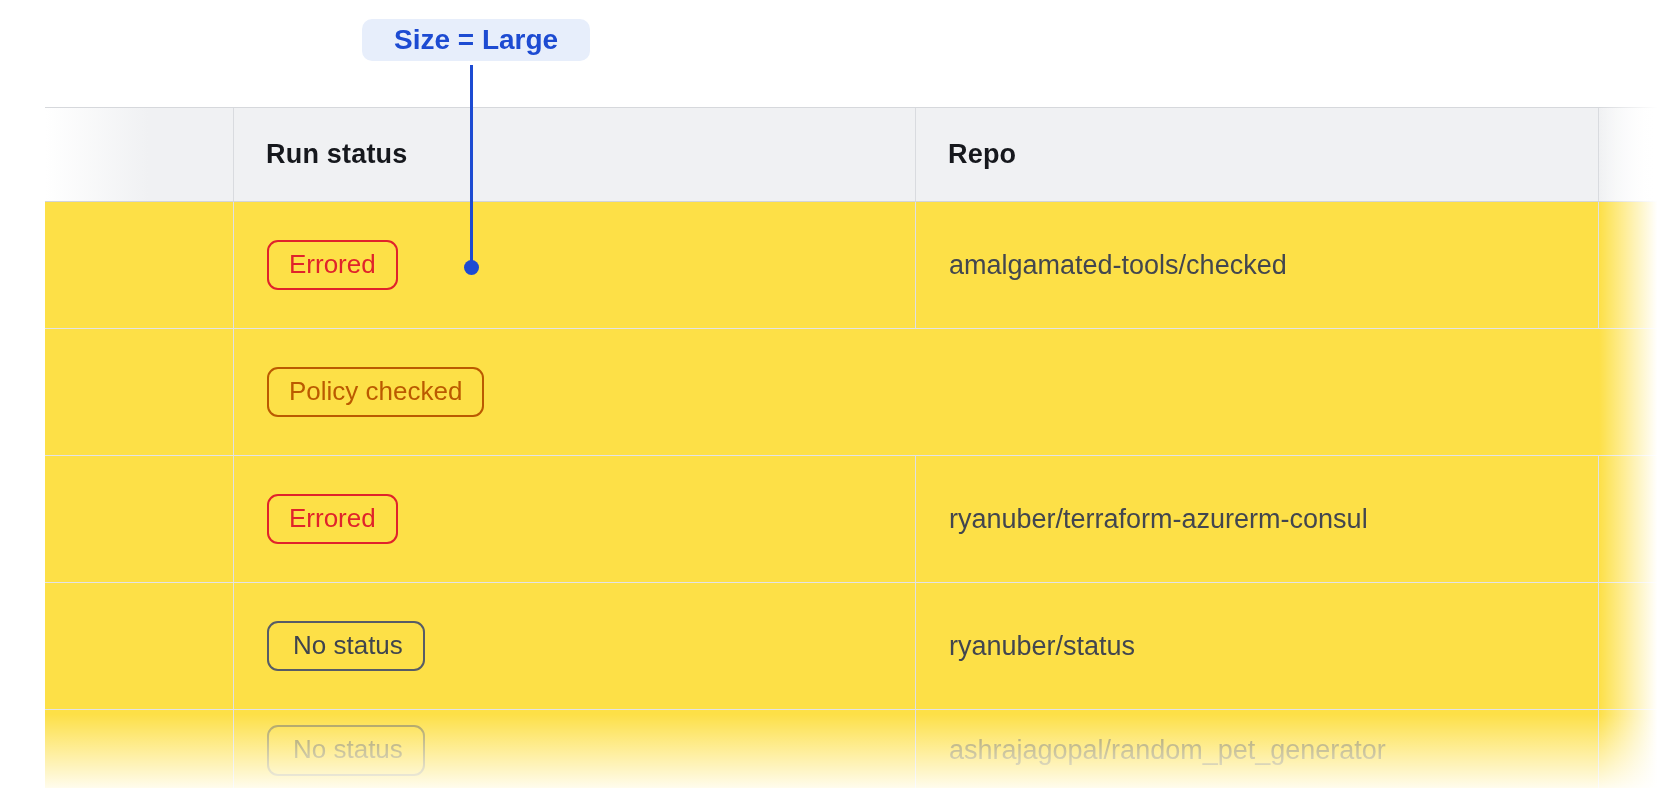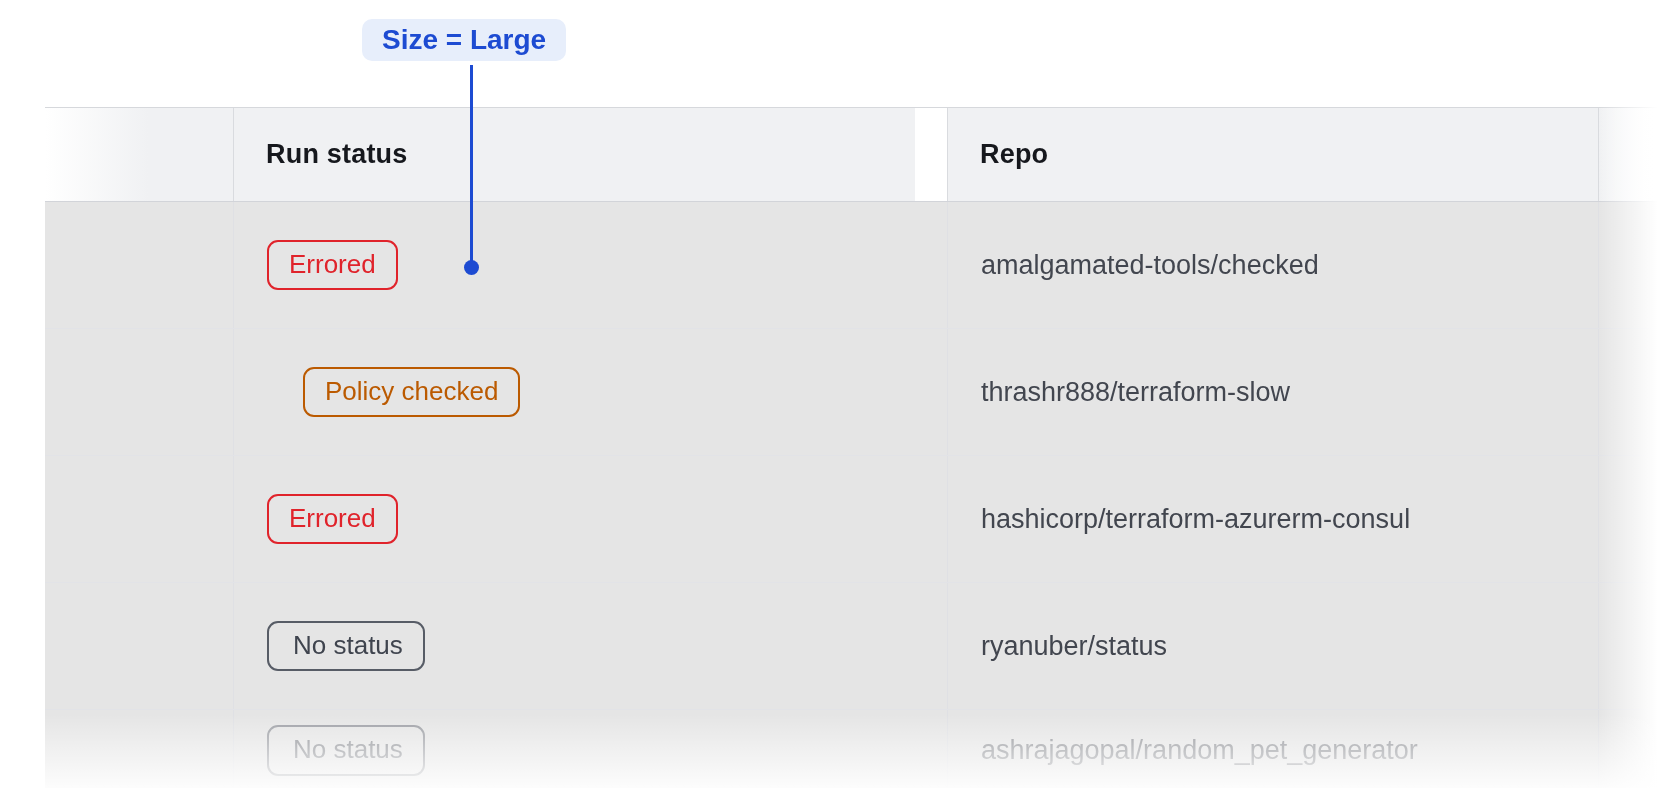--- a/index.html
+++ b/index.html
@@ -14,21 +14,21 @@
 
   
   .table {
     position: absolute;
     left: 45px; top: 107px;
     width: 1627px;
   }
   .trow {
     display: grid;
     grid-template-columns: 188px 682px 684px 73px;
-    background: #e5e5e5;
+    background: #fde047;
   }
   .trow.header {
     background: transparent;
     border-top: 1px solid #d6d8dc;
     border-bottom: 1px solid #d2d4d9;
     height: 95px;
   }
   .trow.header .cell { background: #f0f1f3; }
   .trow.header .cell.c1 {
     background: linear-gradient(to right, #ffffff 0%, #f0f1f3 55%);
@@ -38,40 +38,40 @@
   }
   .trow.body { height: 127px; border-bottom: 1px solid #e2e3e7; }
   .trow.body.last { height: 81px; border-bottom: none; }
   .cell {
     display: flex; align-items: center;
     padding: 0 0 0 33px;
     overflow: hidden; white-space: nowrap;
   }
   .cell.c1 { padding-left: 0; }
   .cell.c2 { border-left: 1px solid #dfe0e4; }
-  .cell.c3 { border-left: 1px solid #dfe0e4; border-right: 1px solid #dfe0e4; margin-left: 32px; }
+  .cell.c3 { border-left: 1px solid #dfe0e4; border-right: 1px solid #dfe0e4; }
   .trow.header .cell.c2, .trow.header .cell.c3 { border-left-color: #d9dbdf; border-right-color: #d9dbdf; padding-left: 32px; }
   .cell.ghost { padding: 0; }
 
   .th-label {
     font-size: 27px; font-weight: 700; color: #16181d; letter-spacing: 0.2px;
   }
   .repo-text { font-size: 27px; color: #42464f; }
 
   .badge {
     display: inline-block;
     border: 2px solid;
     border-radius: 11px;
     padding: 8px 20px 10px;
     font-size: 26px;
     font-weight: 500;
     line-height: 1.1;
   }
   .badge[data-kind="errored"]        { color: #e0232b; border-color: #e0232b; }
-  .badge[data-kind="policy-checked"] { color: #bb5a00; border-color: #bb5a00; margin-left: 36px; }
+  .badge[data-kind="policy-checked"] { color: #bb5a00; border-color: #bb5a00; }
   .badge[data-kind="no-status"]      { color: #3f444e; border-color: #575c66; padding-left: 24px; }
 
   .dim { opacity: 0.5; }
 
   
   .fade-right {
     position: absolute; top: 0; left: 1599px; width: 73px; height: 788px;
     background: linear-gradient(to right, rgba(255,255,255,0) 0%, rgba(255,255,255,1) 80%);
     pointer-events: none; z-index: 5;
   }
@@ -80,21 +80,21 @@
     background: linear-gradient(to bottom, rgba(255,255,255,0) 0%, rgba(255,255,255,0.9) 100%);
     pointer-events: none; z-index: 5;
   }
 
   
   .annotation { position: absolute; inset: 0; z-index: 10; pointer-events: none; }
   .anno-pill {
     position: absolute; left: 362px; top: 19px;
     height: 42px; min-width: 200px;
     display: flex; align-items: center; justify-content: center;
-    padding: 0 20px;
+    padding: 0 32px;
     background: #e7eefb;
     border-radius: 10px;
     color: #1d4bd2;
     font-size: 28px; font-weight: 600;
   }
   .anno-line {
     position: absolute; left: 470px; top: 65px;
     width: 3px; height: 197px;
     background: #1d4bd2;
   }
@@ -132,33 +132,30 @@
         <span class="repo-text">amalgamated-tools/checked</span>
       </div>
       <div class="cell ghost"></div>
     </div>
 
     <div class="trow body">
       <div class="cell c1"></div>
       <div class="cell c2">
         <span class="badge" data-kind="policy-checked">Policy checked</span>
       </div>
-      <div class="cell c3">
-        <span class="repo-text">thrashr888/terraform-slow</span>
-      </div>
       <div class="cell ghost"></div>
     </div>
 
     <div class="trow body">
       <div class="cell c1"></div>
       <div class="cell c2">
         <span class="badge" data-kind="errored">Errored</span>
       </div>
       <div class="cell c3">
-        <span class="repo-text">hashicorp/terraform-azurerm-consul</span>
+        <span class="repo-text">ryanuber/terraform-azurerm-consul</span>
       </div>
       <div class="cell ghost"></div>
     </div>
 
     <div class="trow body">
       <div class="cell c1"></div>
       <div class="cell c2">
         <span class="badge" data-kind="no-status">No status</span>
       </div>
       <div class="cell c3">

